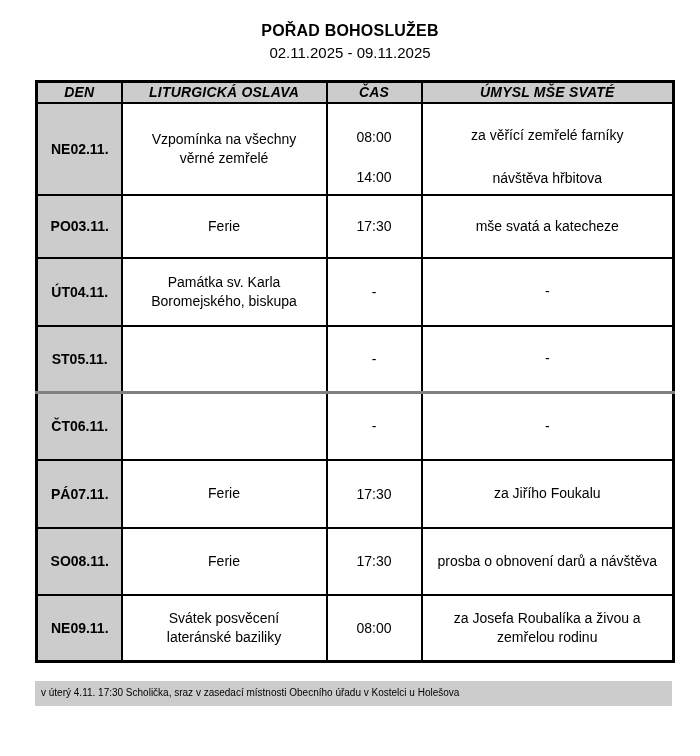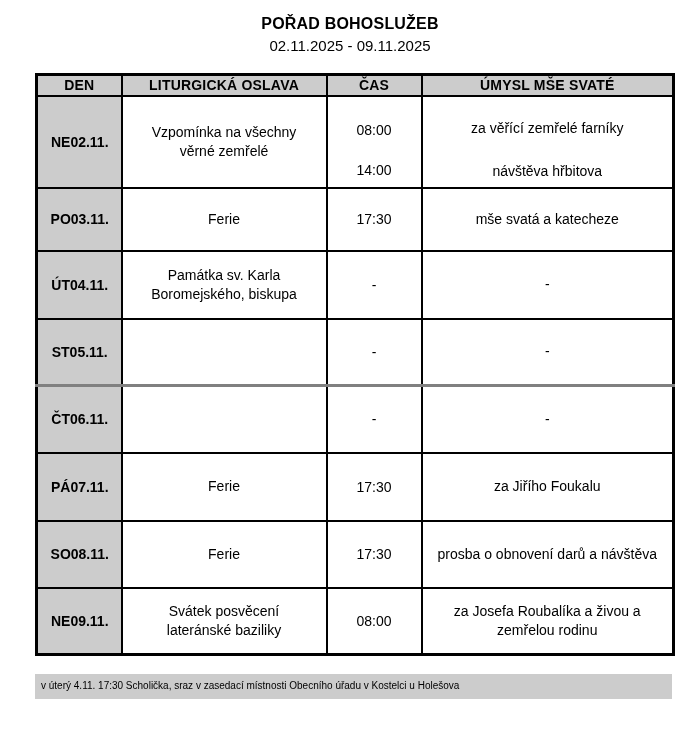--- a/index.html
+++ b/index.html
@@ -14,21 +14,21 @@
     margin: 0; padding: 0;
     background: var(--page-bg);
     color: var(--text-black);
     font-family: "Liberation Sans", "DejaVu Sans", sans-serif;
   }
   .page {
     width: 700px; height: 756px;
     background: var(--page-bg);
     overflow: hidden;
   }
-  .doc-header { text-align: center; padding-top: 13px; }
+  .doc-header { text-align: center; padding-top: 20px; }
   .doc-title, .doc-subtitle {
     margin: 0;
     font-size: 16px; font-weight: bold;
     line-height: 22px;
     letter-spacing: 0.2px;
   }
   .date-range { font-size: 15px; line-height: 21px; text-align: center; }
 
   table.schedule {
     margin: 17px 0 0 35px;
@@ -48,20 +48,21 @@
     vertical-align: middle;
     font-size: 14px;
     padding: 2px 4px;
   }
   thead th {
     background: var(--table-gray);
     font-weight: bold;
     height: 21px;
     padding: 1px 16px;
     letter-spacing: 0.2px;
+    font-style: italic;
   }
   thead tr { border-bottom: 2px solid var(--border-black); }
 
   td.day-cell {
     background: var(--table-gray);
     font-weight: bold;
     padding: 2px 4px 2px 5px;
   }
   .day-inner { display: flex; justify-content: center; align-items: center; }
   td.liturgy-cell { padding: 0 21px; line-height: 19px; }

